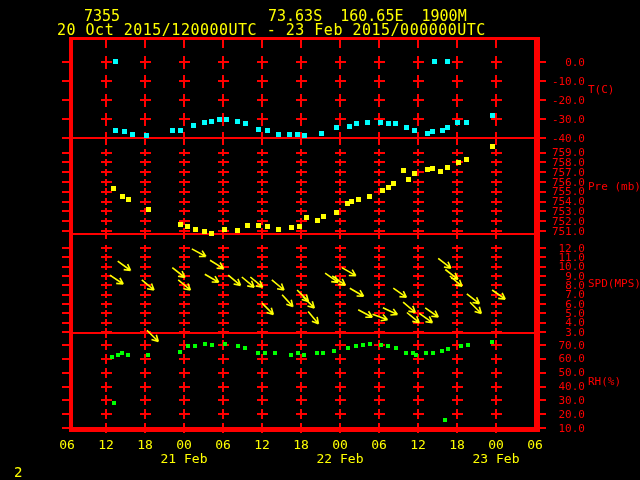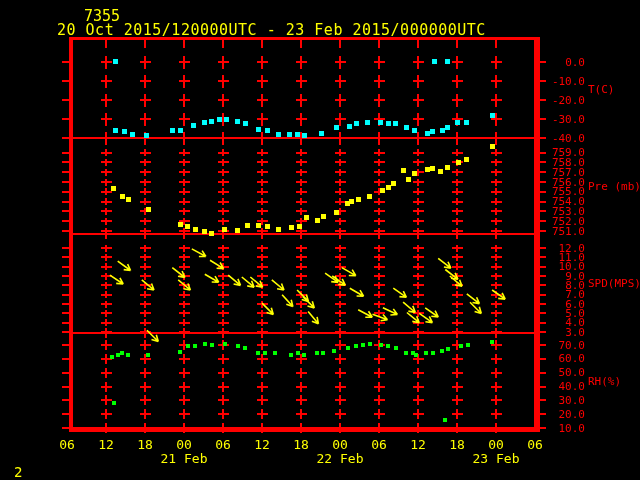--- a/index.html
+++ b/index.html
@@ -11,20 +11,21 @@
   #trange{left:57px;top:23px;letter-spacing:0.5px;}
   #pageno{position:absolute;left:14px;top:464px;color:#ffff00;font-size:14px;}
   svg{position:absolute;left:0;top:0;}
   svg text{font-family:"DejaVu Sans Mono","Liberation Mono",monospace;}
 </style>
 </head>
 <body>
 
 <div class="screen">
   <div class="hdr" id="station">7355</div>
+  <div class="hdr" id="loc">73.63S  160.65E  1900M</div>
   <div class="hdr" id="trange">20 Oct 2015/120000UTC - 23 Feb 2015/000000UTC</div>
   <svg id="chart" width="640" height="480" viewBox="0 0 640 480">
       <rect x="105.25" y="55.531007751937985" width="1.5" height="13" fill="#ff0000" shape-rendering="crispEdges"></rect>
       <rect x="100.5" y="61.031007751937985" width="11" height="2" fill="#ff0000" shape-rendering="crispEdges"></rect>
       <rect x="144.25" y="55.531007751937985" width="1.5" height="13" fill="#ff0000" shape-rendering="crispEdges"></rect>
       <rect x="139.5" y="61.031007751937985" width="11" height="2" fill="#ff0000" shape-rendering="crispEdges"></rect>
       <rect x="183.25" y="55.531007751937985" width="1.5" height="13" fill="#ff0000" shape-rendering="crispEdges"></rect>
       <rect x="178.5" y="61.031007751937985" width="11" height="2" fill="#ff0000" shape-rendering="crispEdges"></rect>
       <rect x="222.25" y="55.531007751937985" width="1.5" height="13" fill="#ff0000" shape-rendering="crispEdges"></rect>
       <rect x="217.5" y="61.031007751937985" width="11" height="2" fill="#ff0000" shape-rendering="crispEdges"></rect>

